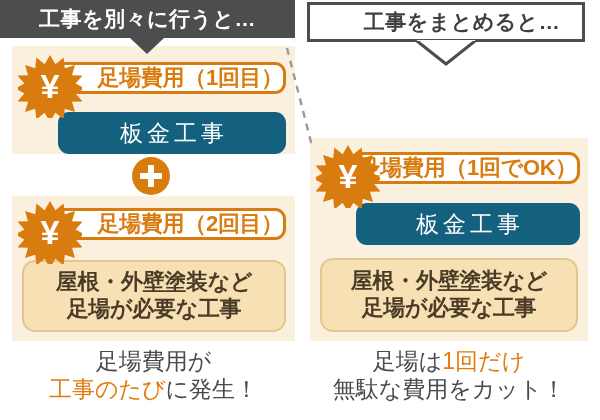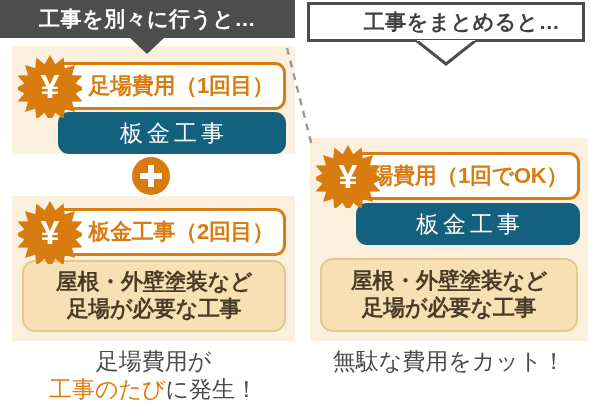--- a/index.html
+++ b/index.html
@@ -96,28 +96,27 @@
   
   .cost-row {
     position: absolute;
     height: 48px;
   }
   .cost-pill {
     position: absolute;
     left: 36px;
     top: 0px;
     right: 0px;
-    height: 48px;
+    height: 32px;
     background: #ffffff;
     border: 3px solid #d97c10;
     border-radius: 11px;
     display: flex;
     align-items: center;
     justify-content: flex-end;
-    padding-right: 9px;
   }
   .cost-pill-label {
     color: #d97c10;
     font-size: 22px;
     font-weight: bold;
     white-space: nowrap;
     letter-spacing: -0.3px;
   }
 
   
@@ -273,21 +272,21 @@
     <span class="teal-bar-label">板金工事</span>
   </div>
 
   <div id="plus-circle">
     <span class="plus-h"></span>
     <span class="plus-v"></span>
   </div>
 
   <div class="cost-row" style="left:18px; top:208px; width:268px;">
     <div class="cost-pill">
-      <span class="cost-pill-label">板金工事（2回目）</span>
+      <span class="cost-pill-label">足場費用（2回目）</span>
     </div>
     <div class="burst">
       <svg width="64" height="64" viewBox="0 0 64 64">
         <polygon fill="#d97c10" points="32,1 37.4,10.3 45.6,3.5 46.8,14.2 57,10.9 54,21.2 64.6,21.6 57.6,29.6 67,34.5 57.6,39.4 64.6,47.4 54,47.8 57,58.1 46.8,54.8 45.6,65.5 37.4,58.7 32,68 26.6,58.7 18.4,65.5 17.2,54.8 7,58.1 10,47.8 -0.6,47.4 6.4,39.4 -3,34.5 6.4,29.6 -0.6,21.6 10,21.2 7,10.9 17.2,14.2 18.4,3.5 26.6,10.3"></polygon>
       </svg>
       <div class="burst-yen">¥</div>
     </div>
   </div>
 
   <div class="tan-box" style="left:22px; top:260px; width:264px; height:72px;">
@@ -315,16 +314,17 @@
     <span class="tan-line">屋根・外壁塗装など</span>
     <span class="tan-line">足場が必要な工事</span>
   </div>
 
   <div class="caption" id="caption-left">
     <span class="cline">足場費用が</span>
     <span class="cline"><span class="hl">工事のたび</span><span>に発生！</span></span>
   </div>
 
   <div class="caption" id="caption-right">
+    <span class="cline"><span>足場は</span><span class="hl">1回だけ</span></span>
     <span class="cline">無駄な費用をカット！</span>
   </div>
 
 </div>
 
 </body></html>

